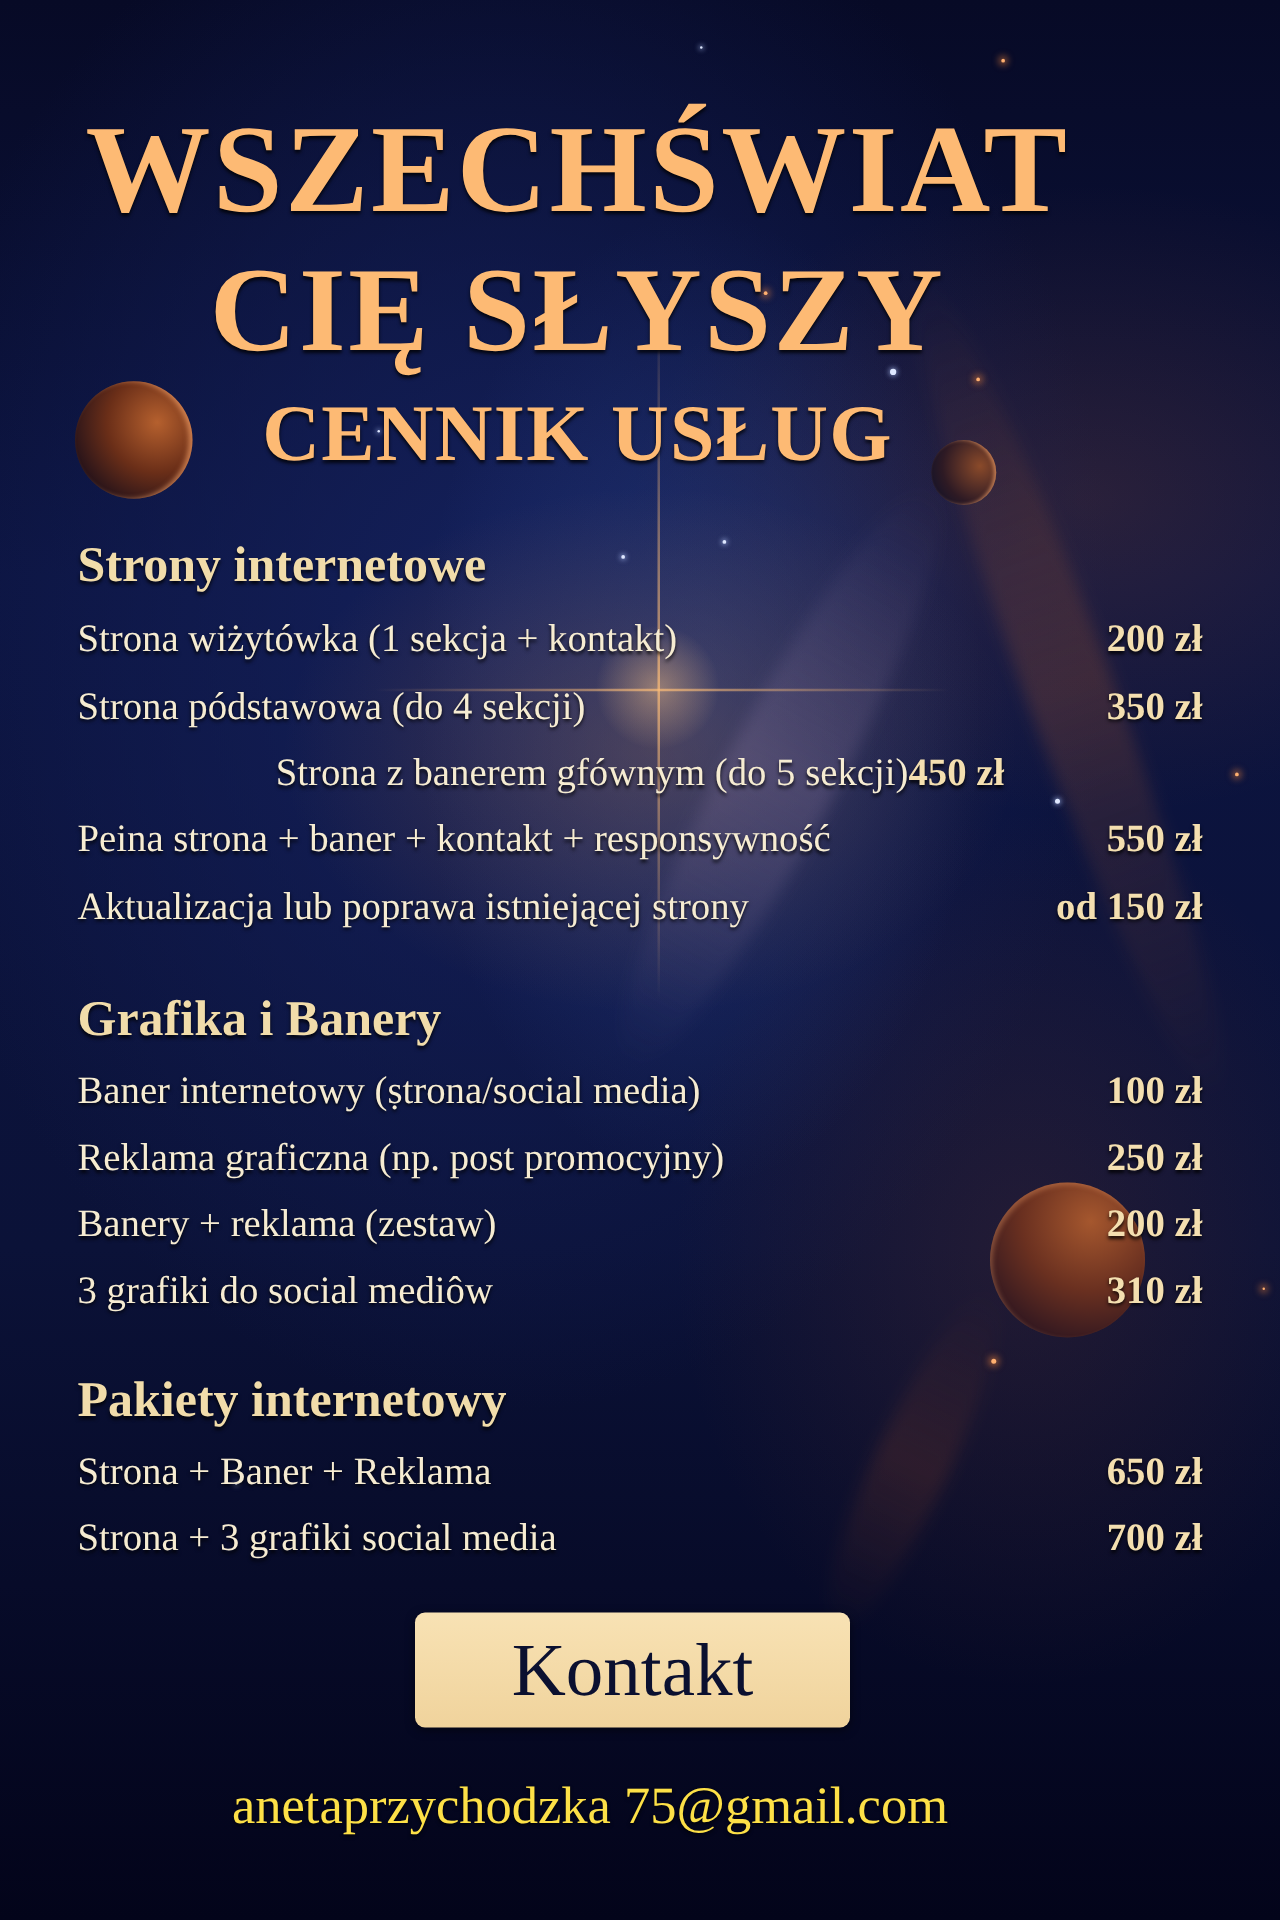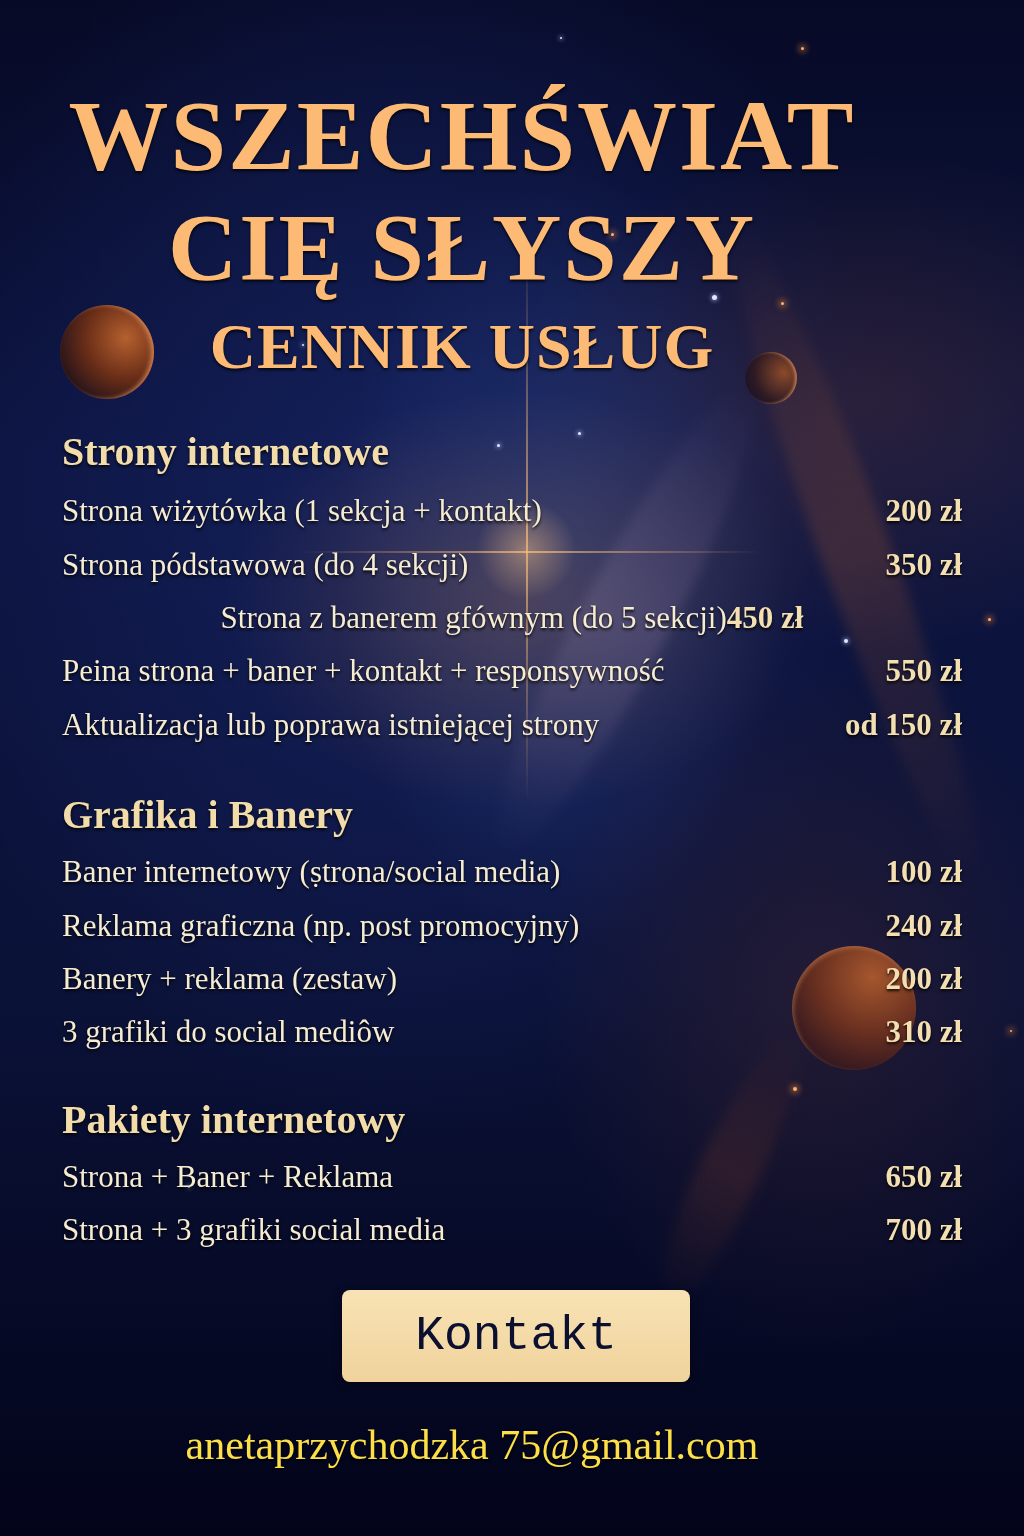--- a/index.html
+++ b/index.html
@@ -68,25 +68,25 @@
     position: absolute; left: 62px; width: 900px; height: 40px;
     display: flex; justify-content: space-between; align-items: baseline;
     font-family: "Liberation Serif", "DejaVu Serif", serif;
     font-size: 31px; line-height: 40px;
     text-shadow: 0 2px 3px rgba(0,0,0,0.85);
   }
   .row .label { color: #f6ecd2; white-space: nowrap; }
   .row .price { color: #f4dfb0; font-weight: bold; white-space: nowrap; }
 
   .contact-btn {
-    position: absolute; left: 342px; top: 1290px; width: 348px; height: 92px;
+    position: absolute; left: 332px; top: 1290px; width: 348px; height: 92px;
     background: linear-gradient(180deg, #f8e2b4, #f0d39c);
     border-radius: 8px; border: none;
-    color: #0b1030; font-family: Liberation Mono, monospace;
-    font-size: 48px; line-height: 92px; text-align: center;
+    color: #0b1030; font-family: Liberation Serif, serif;
+    font-size: 60px; line-height: 92px; text-align: center;
     box-shadow: 0 2px 8px rgba(0,0,0,0.5);
     cursor: pointer;
   }
   .email {
     position: absolute; left: 0; width: 944px; top: 1420px; text-align: center;
     font-family: "Liberation Serif", "DejaVu Serif", serif;
     font-size: 42px; line-height: 50px; color: #fde047;
     text-shadow: 0 2px 3px rgba(0,0,0,0.8);
   }
 </style>
@@ -145,21 +145,21 @@
     <span class="price">od 150 zł</span>
   </div>
 
   <h3 class="section-title" style="top:793px;">Grafika i Banery</h3>
   <div class="row" style="top:852px;">
     <span class="label">Baner internetowy (ṣtrona/social media)</span>
     <span class="price">100 zł</span>
   </div>
   <div class="row" style="top:906px;">
     <span class="label">Reklama graficzna (np. post promocyjny)</span>
-    <span class="price">240 zł</span>
+    <span class="price">250 zł</span>
   </div>
   <div class="row" style="top:959px;">
     <span class="label">Banery + reklama  (zestaw)</span>
     <span class="price">200 zł</span>
   </div>
   <div class="row" style="top:1012px;">
     <span class="label">3 grafiki do social mediôw</span>
     <span class="price">310 zł</span>
   </div>
 

